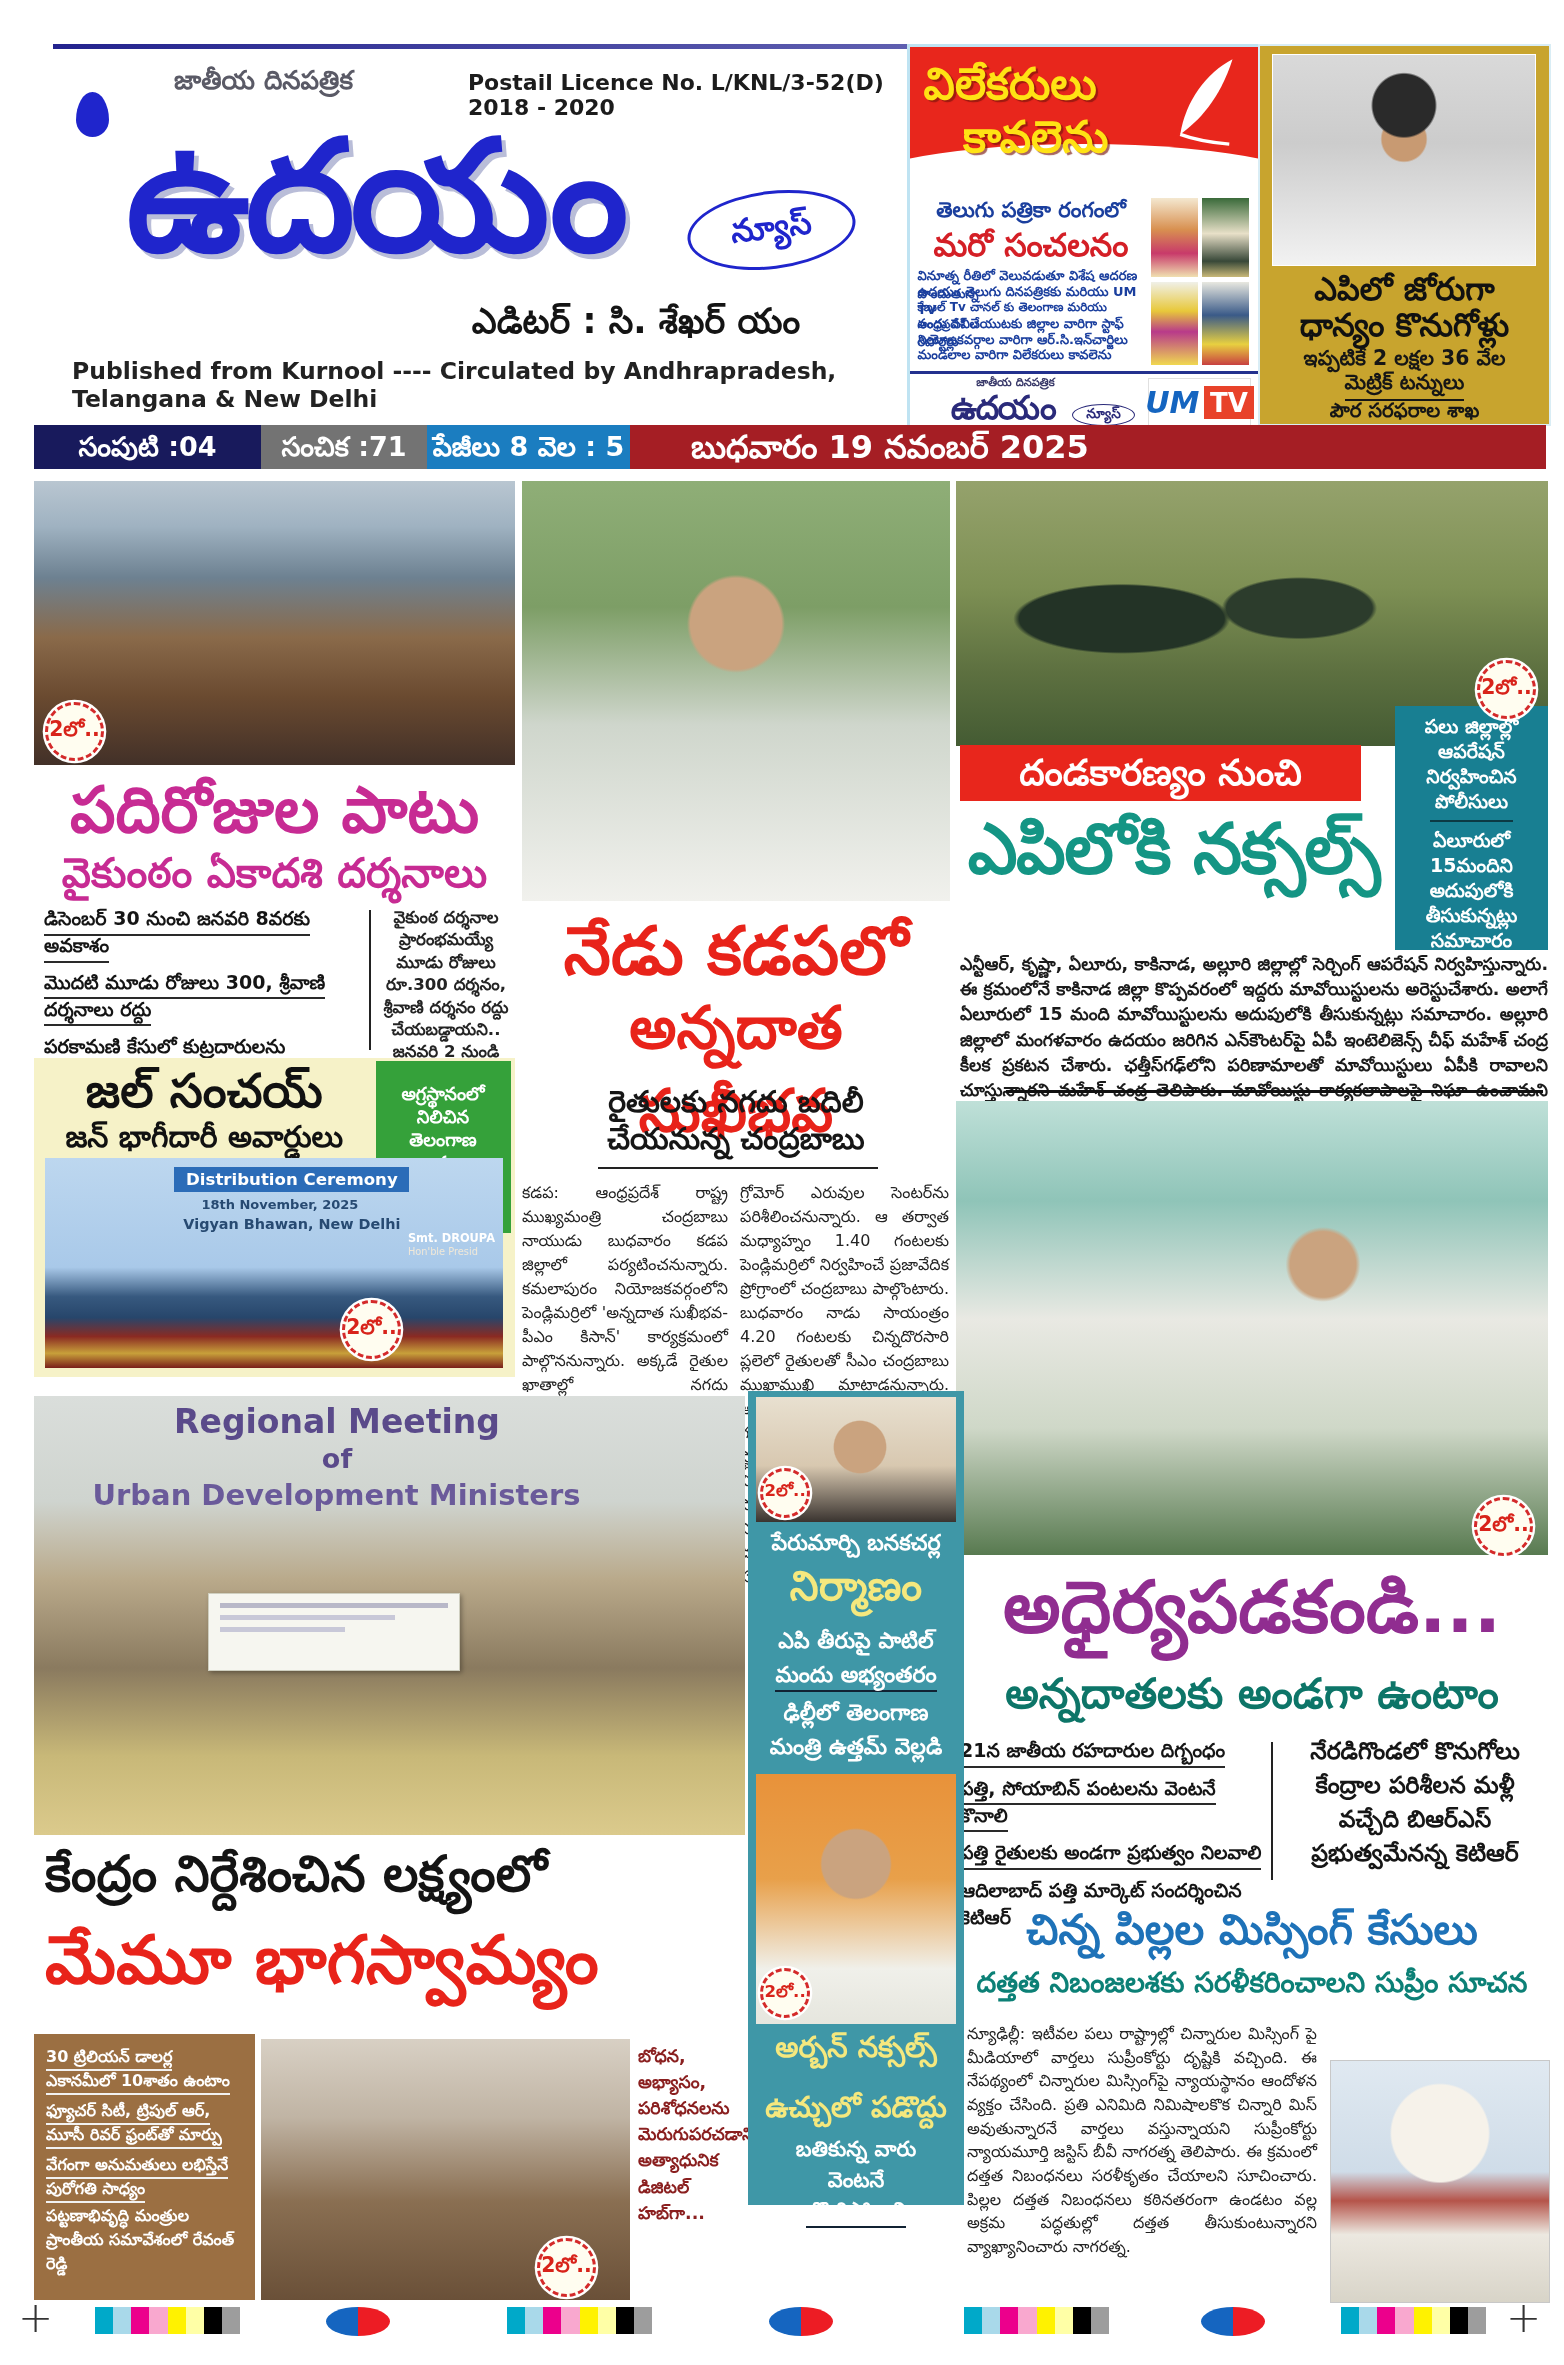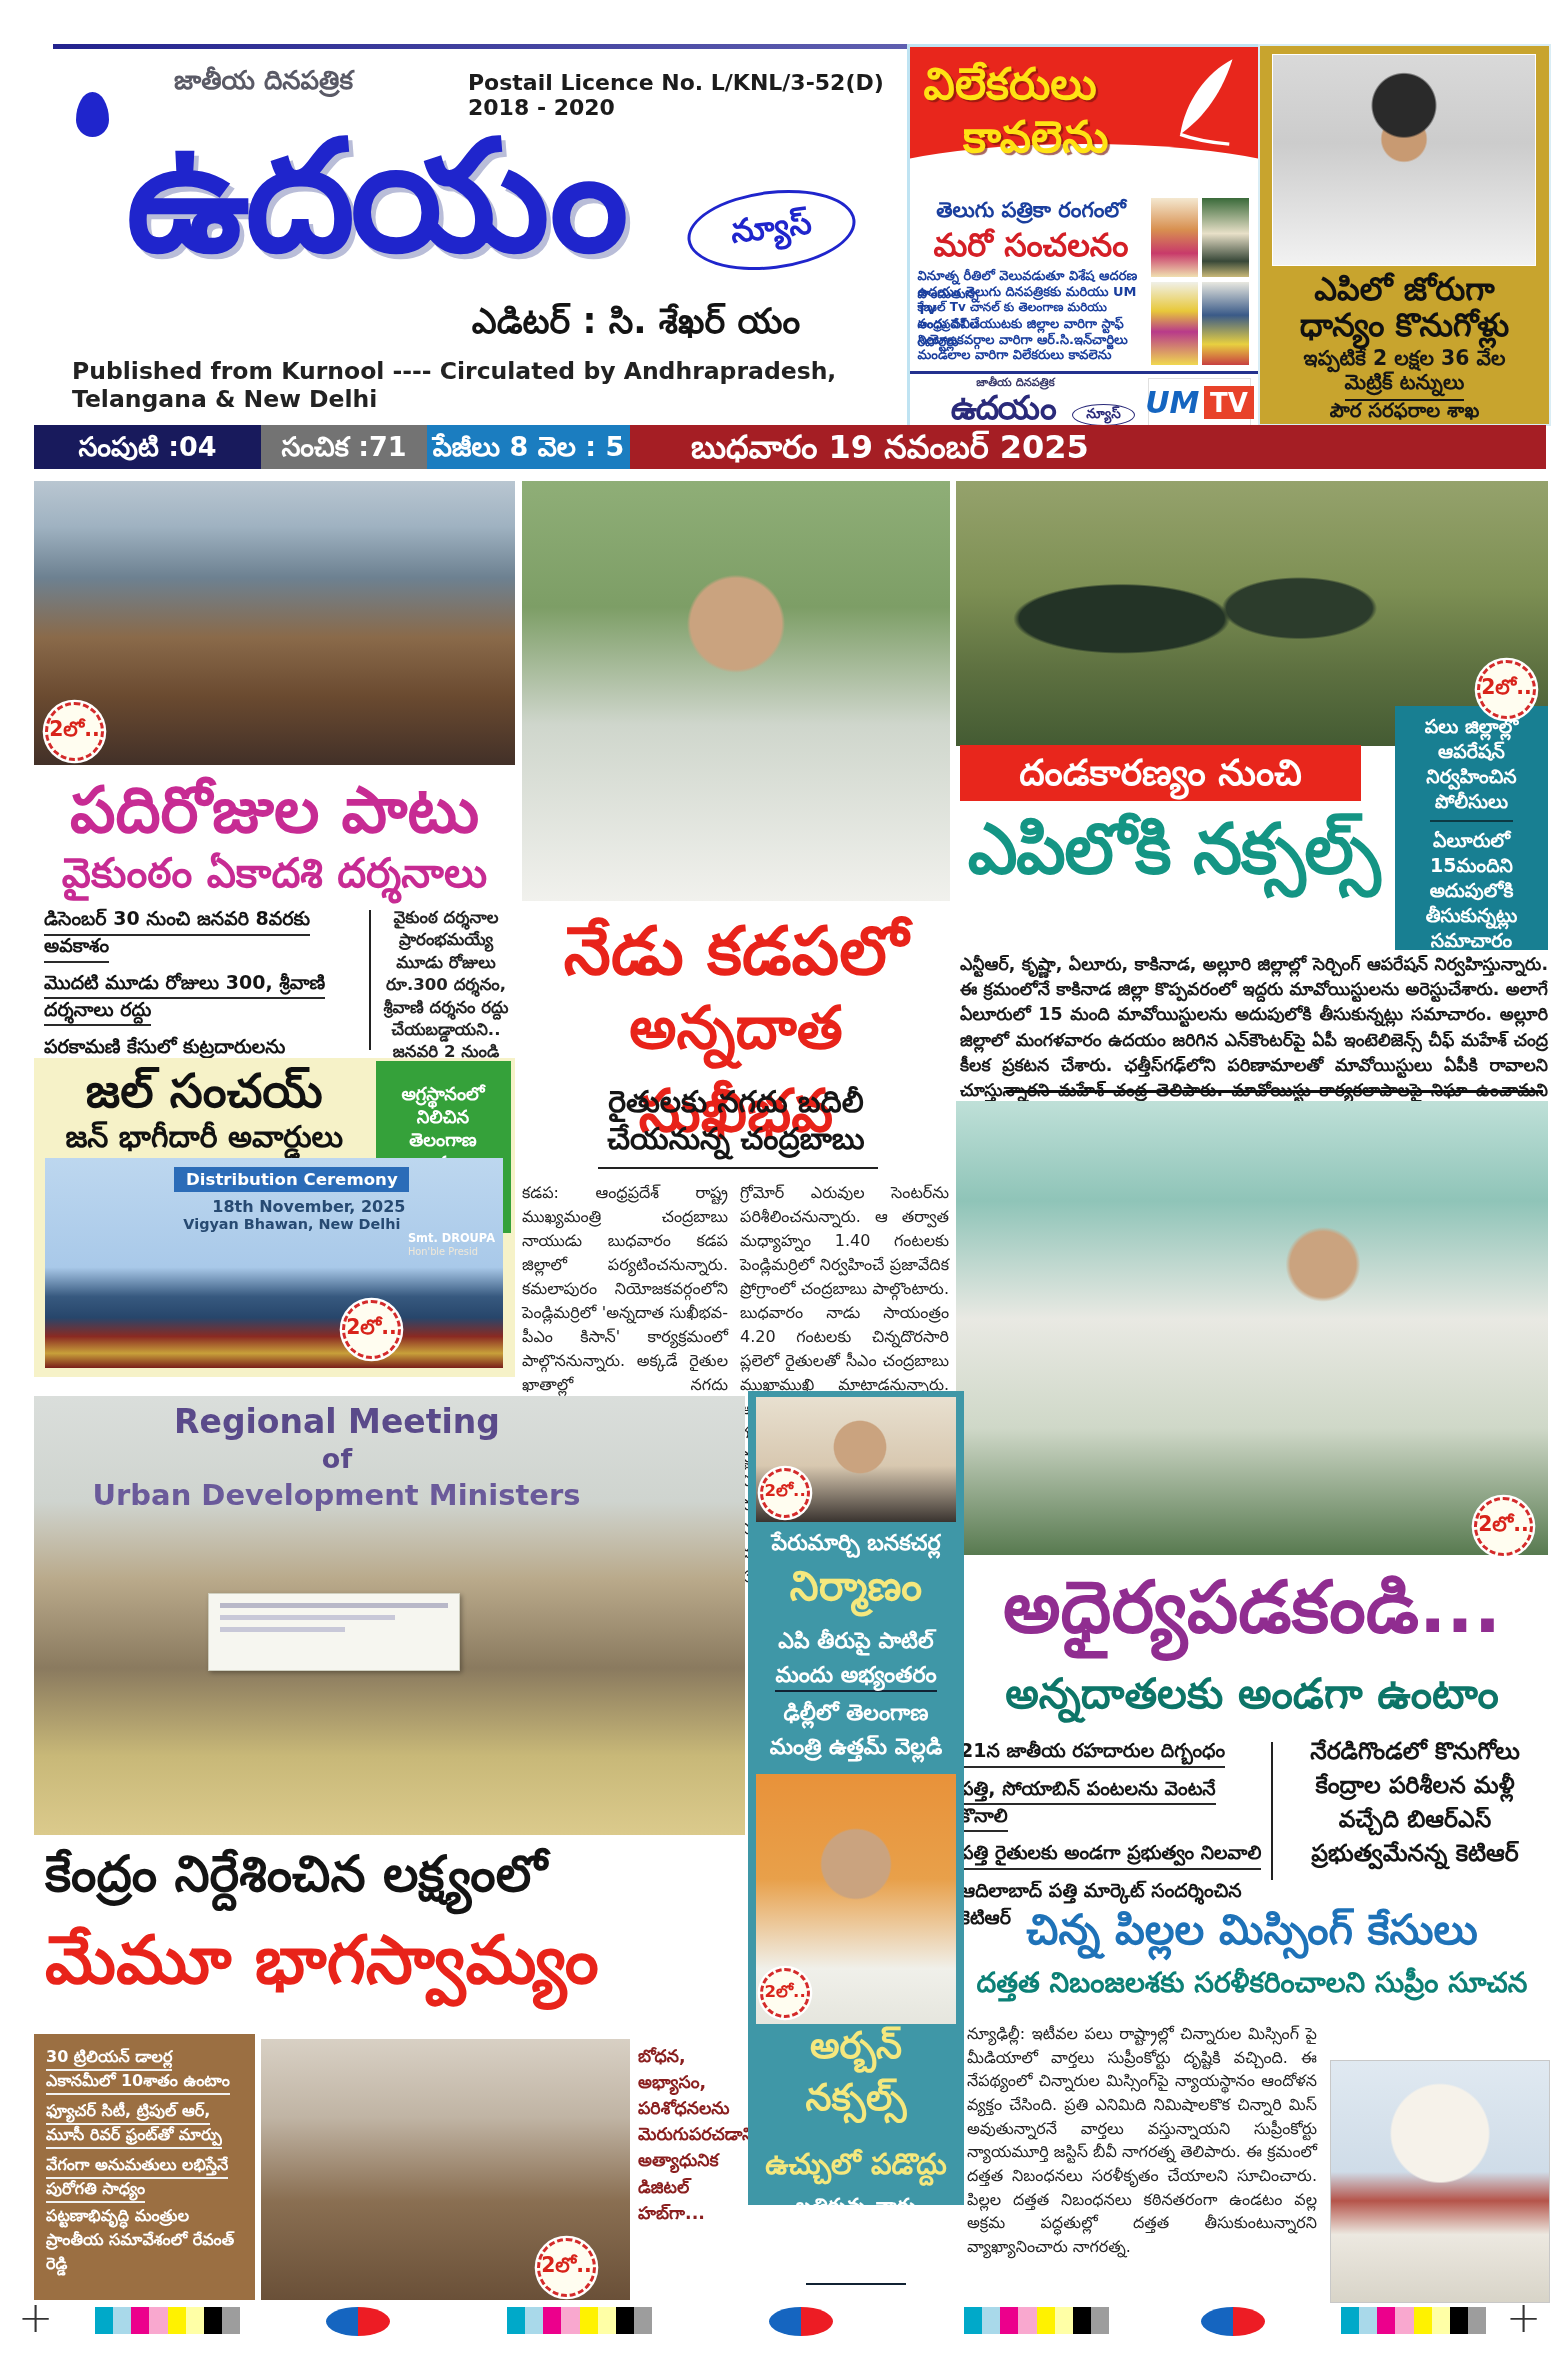--- a/index.html
+++ b/index.html
@@ -142,21 +142,21 @@
     <div class="abs ctr" style="right:4.5px;top:3px;width:135px;height:151px;background:#35a13a;color:#fff;font-weight:bold;font-size:18px;padding-top:21px;line-height:23px">
       <div>అగ్రస్థానంలో</div>
       <div>నిలిచిన</div>
       <div>తెలంగాణ</div>
       <div><span class="ulw">రాష్ట్రం</span></div>
       <div style="margin-top:4.5px">కేంద్ర జలశక్తి</div>
       <div>శాఖ ప్రకటన</div>
     </div>
     <div class="photo ph-ceremony" style="left:11.4px;top:100px;width:458px;height:210px">
       <div class="abs b ctr white" style="left:129px;top:9px;width:235px;background:#2b6cb8;font-size:16.6px;padding:3px 0">Distribution Ceremony</div>
-      <div class="abs b ctr" style="left:146px;top:39px;width:235px;font-size:16px;color:#274a72">18th November, 2025</div>
+      <div class="abs b ctr" style="left:117px;top:39px;width:235px;font-size:13px;color:#274a72">18th November, 2025</div>
       <div class="abs b ctr" style="left:129px;top:58px;width:235px;font-size:14.4px;color:#274a72">Vigyan Bhawan, New Delhi</div>
       <div class="abs b" style="right:4.5px;top:73px;width:91px;font-size:11.4px;color:#fff">Smt. DROUPA</div>
       <div class="abs" style="right:4.5px;top:88px;width:91px;font-size:9.8px;color:#f0e8d8">Hon'ble Presid</div>
     </div>
     <div class="badge" style="right:114px;bottom:18px">2లో..</div>
   </div>
 
   <div class="photo ph-cbn" style="left:522px;top:481px;width:428px;height:420px"></div>
 
   <div class="abs b ctr" style="left:522px;top:912px;width:428px;font-size:67px;color:#e8231a">నేడు కడపలో</div>
@@ -243,21 +243,21 @@
     </div>
     <div style="font-size:22px;margin-top:7.6px">పేరుమార్చి బనకచర్ల</div>
     <div style="font-size:41px;color:#f5e87e;margin-top:1.5px">నిర్మాణం</div>
     <div style="font-size:22px;margin-top:7.6px">ఎపి తీరుపై పాటిల్</div>
     <div style="font-size:22px;margin-top:3px"><span class="ulw" style="border-color:#123">మందు అభ్యంతరం</span></div>
     <div style="font-size:22px;margin-top:7.6px">ఢిల్లీలో తెలంగాణ</div>
     <div style="font-size:22px;margin-top:3px">మంత్రి ఉత్తమ్ వెల్లడి</div>
     <div class="ph-bandi" style="position:relative;width:100%;height:250px;overflow:hidden;margin-top:9px">
       <div class="badge" style="left:4.5px;bottom:6px;width:44px;height:44px;font-size:16.6px">2లో..</div>
     </div>
-    <div style="font-size:37px;color:#f5e87e;">అర్బన్ నక్సల్స్</div>
+    <div style="font-size:29px;color:#f5e87e;margin-top:6px">అర్బన్ నక్సల్స్</div>
     <div style="font-size:29px;color:#f5e87e;margin-top:19px">ఉచ్చులో పడొద్దు</div>
     <div style="font-size:21px;margin-top:6px">బతికున్న వారు</div>
     <div style="font-size:21px;margin-top:1.5px">వెంటనే</div>
     <div style="font-size:21px;margin-top:1.5px"><span class="ulw" style="border-color:#123">లొంగిపోవాలి</span></div>
     <div style="font-size:21px;margin-top:6px">కేంద్రమంత్రి బండి</div>
     <div style="font-size:21px;margin-top:1.5px">సంజయ్ హితవు</div>
   </div>
 
   <div class="cross" style="left:18px">+</div>
   <div class="cross" style="left:1506px">+</div>

